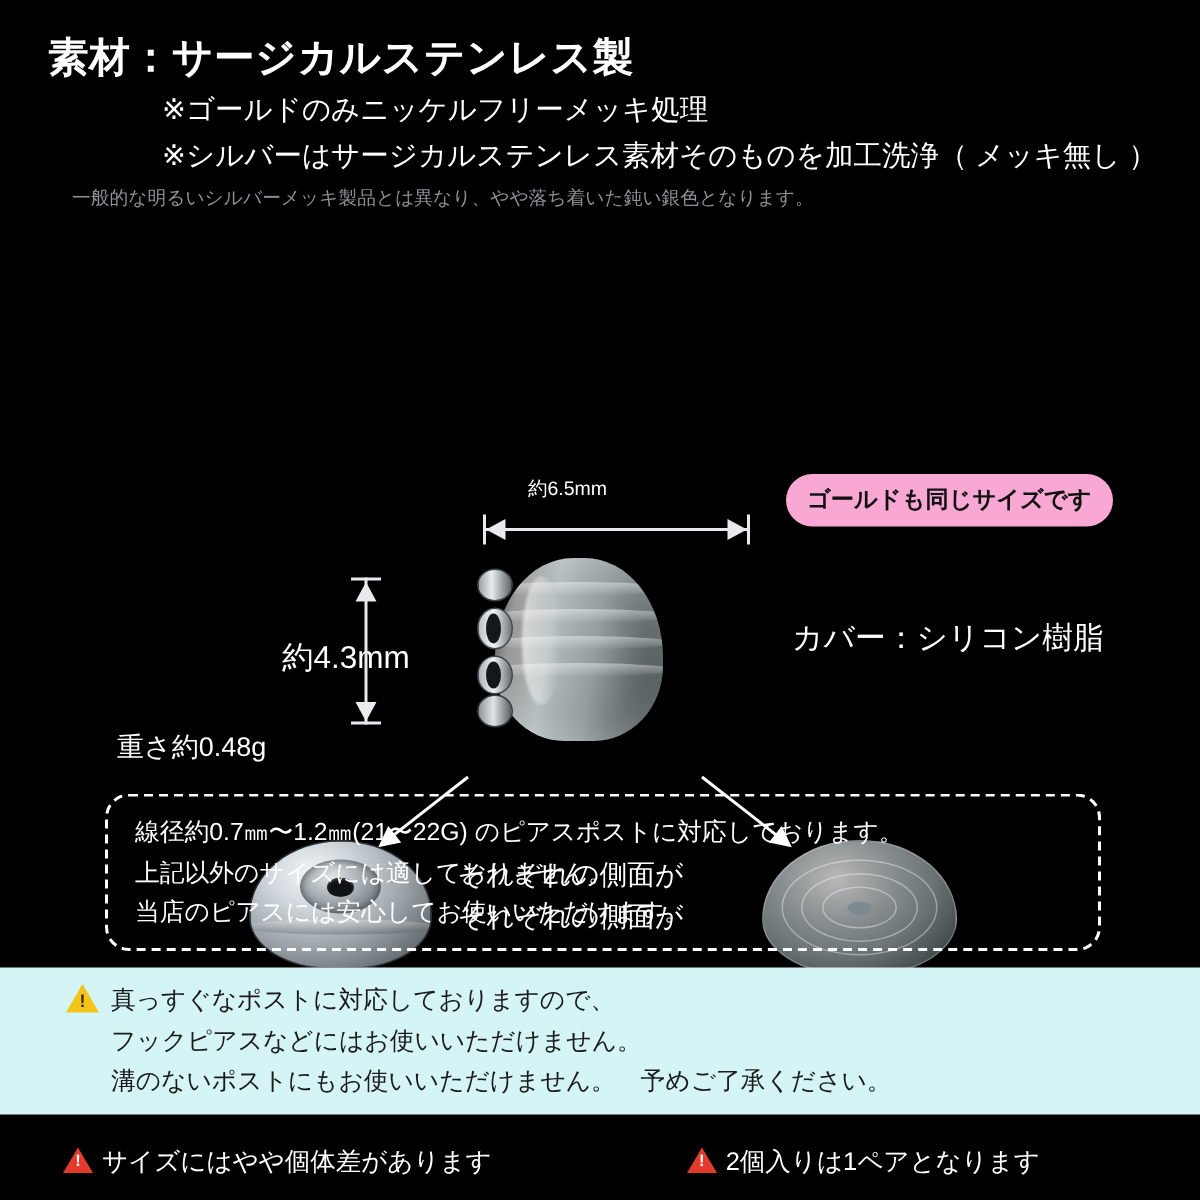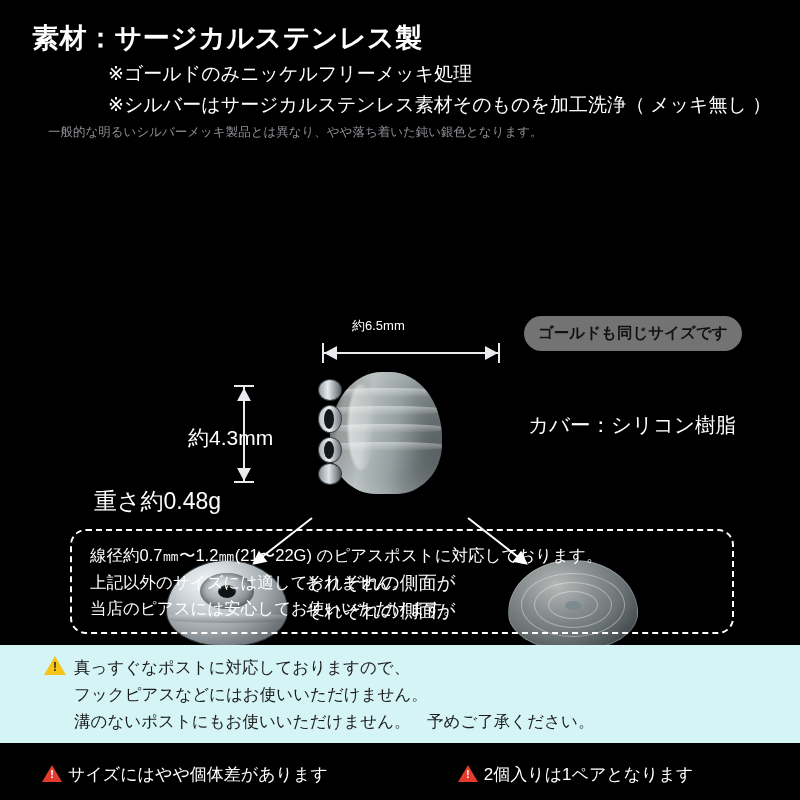--- a/index.html
+++ b/index.html
@@ -32,21 +32,21 @@
   
   .figure {
     position: relative;
     width: 800px; height: 390px;
     margin-top: 4px;
   }
 
   
   .pill {
     position: absolute; left: 524px; top: 171px;
-    background: #737373; color: #111;
+    background: #f9a8d4; color: #111;
     font-size: 15.5px; font-weight: bold;
     padding: 7px 14px; border-radius: 18px;
     white-space: nowrap;
   }
 
   
   .dim-w-label {
     position: absolute; left: 352px; top: 172px;
     font-size: 13px; color: #fff; white-space: nowrap;
   }
@@ -81,22 +81,22 @@
   .dim-h-bar::before { top: 0; }
   .dim-h-bar::after { bottom: 0; }
   .arrow-up, .arrow-dn {
     position: absolute; left: 237px; width: 0; height: 0;
     border-left: 7px solid transparent; border-right: 7px solid transparent;
   }
   .arrow-up { top: 243px; border-bottom: 13px solid #e9e9ee; }
   .arrow-dn { top: 323px; border-top: 13px solid #e9e9ee; }
 
   .weight-label {
-    position: absolute; left: 94px; top: 341px;
-    font-size: 23px; white-space: nowrap;
+    position: absolute; left: 78px; top: 341px;
+    font-size: 18px; white-space: nowrap;
   }
   .cover-label {
     position: absolute; left: 528px; top: 266px;
     font-size: 20.5px; white-space: nowrap;
   }
   .side-label {
     position: absolute; left: 305px; top: 424px;
     font-size: 18.5px; line-height: 1.55; white-space: nowrap;
   }
 

